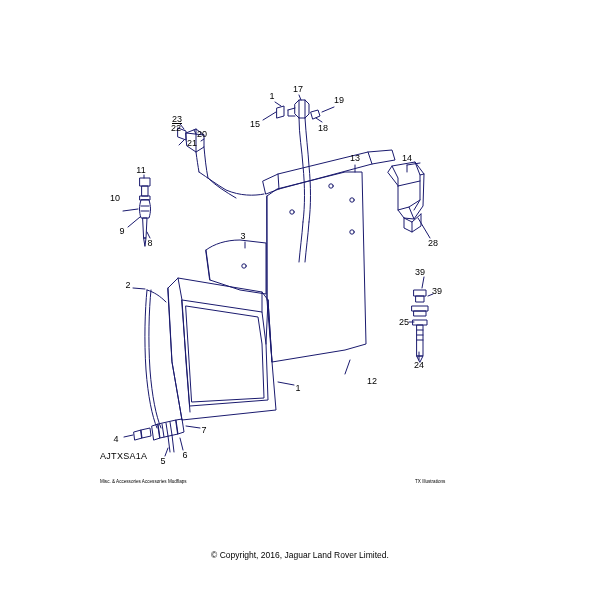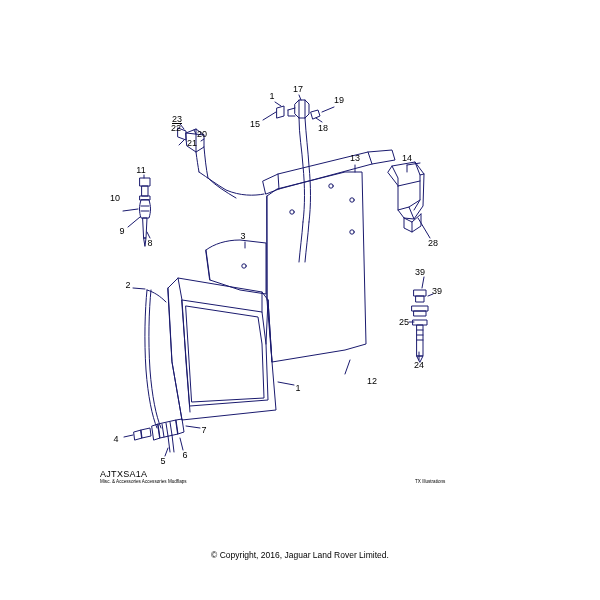--- a/index.html
+++ b/index.html
@@ -233,18 +233,18 @@
       <div class="callout" style="left: 192px; top: 125px; margin-top: 18px;">21</div>
       <div class="callout" style="left: 176px; top: 128px;">22</div>
       <div class="callout" style="left: 177px; top: 119px; text-decoration: underline;">23</div>
       <div class="callout" style="left: 419px; top: 365px;">24</div>
       <div class="callout" style="left: 404px; top: 322px;">25</div>
       <div class="callout" style="left: 437px; top: 291px;">39</div>
       <div class="callout" style="left: 420px; top: 272px;">39</div>
       <div class="callout" style="left: 433px; top: 243px;">28</div>
     </div>
 
-  <div class="meta-code" style="left: 100px; top: 469px;">AJTXSA1A</div>
+  <div class="meta-code" style="left: 100px; top: 451px;">AJTXSA1A</div>
   <div class="meta-sub" style="left: 100px; top: 479px;">Misc. &amp; Accessories Accessories Mudflaps</div>
   <div class="meta-right" style="left: 415px; top: 479px;">TX Illustrations</div>
   <div class="copyright" style="top: 550px;">© Copyright, 2016, Jaguar Land Rover Limited.</div>
 
 </div>
 
 </body></html>

